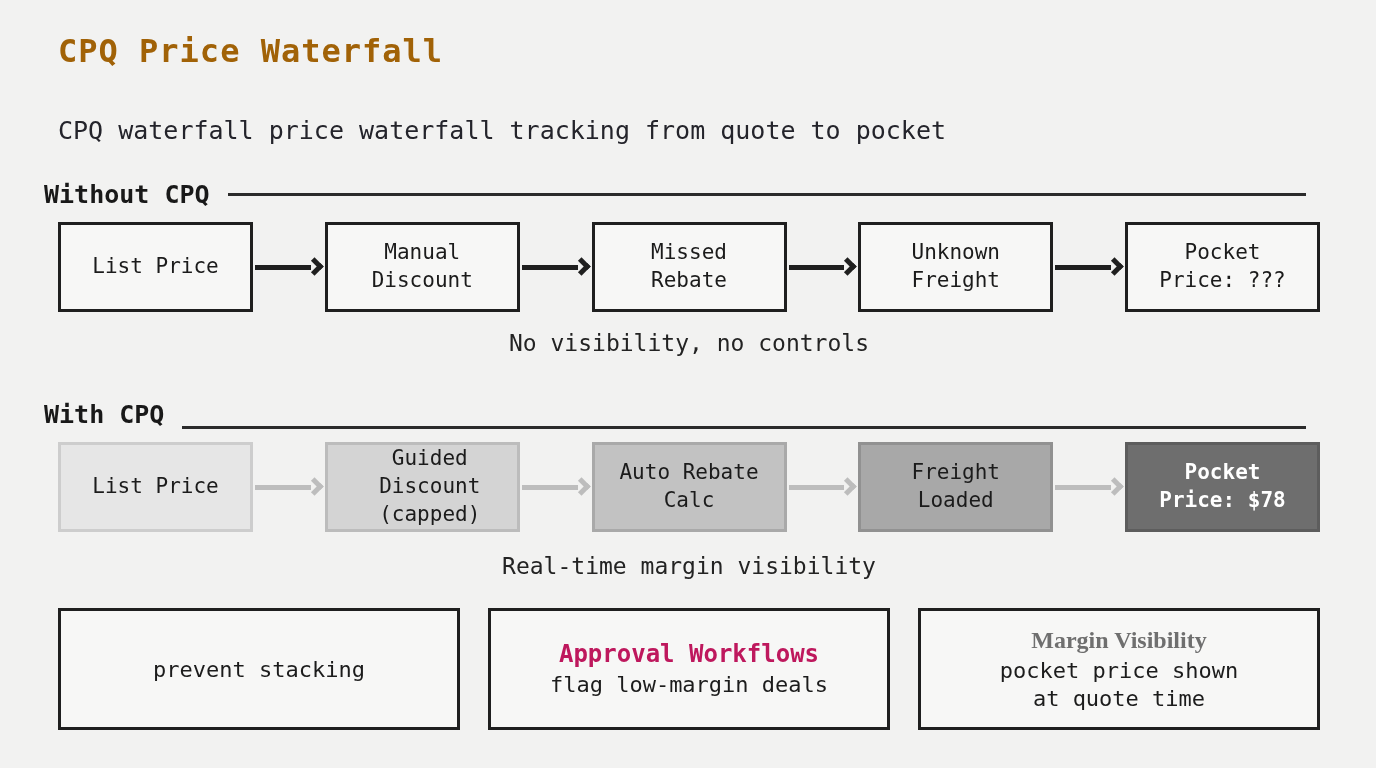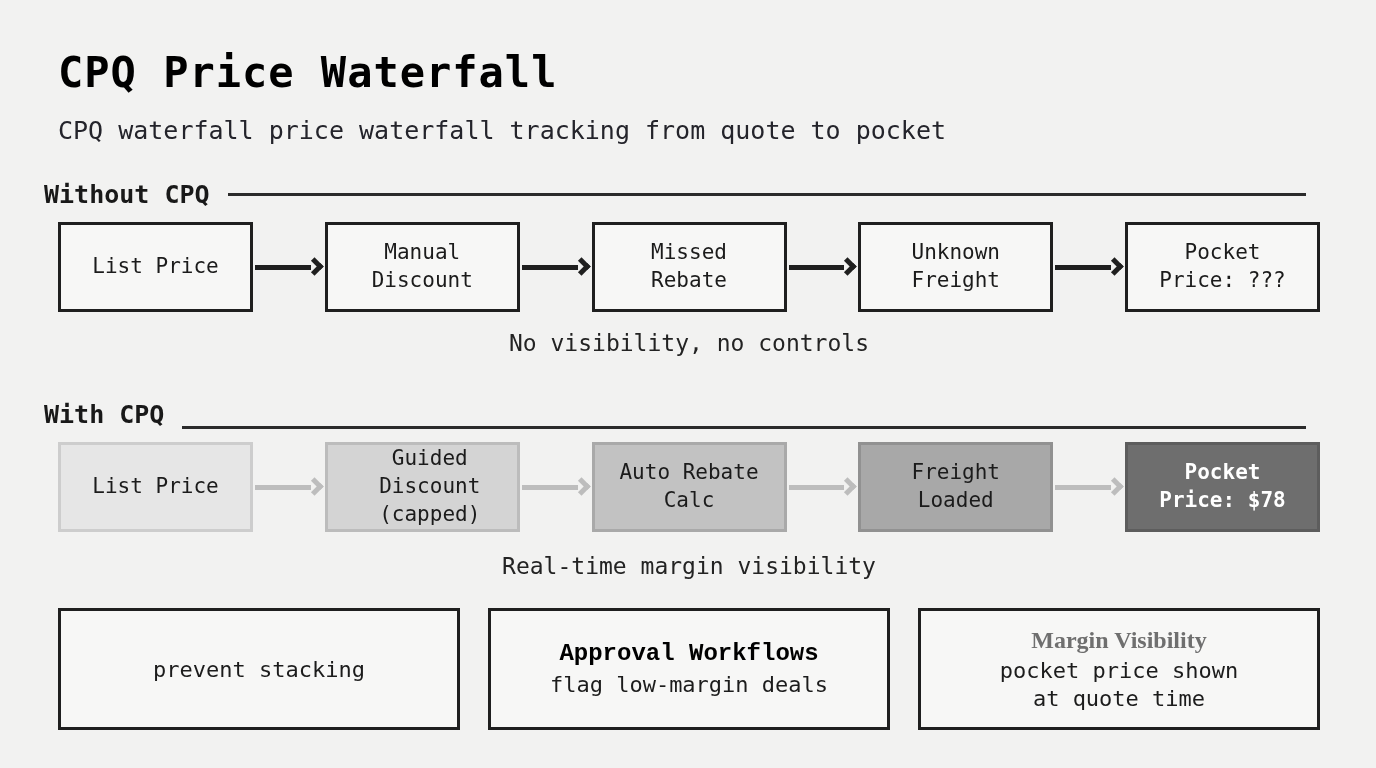--- a/index.html
+++ b/index.html
@@ -12,25 +12,25 @@
     color: #1c1c1c;
     overflow: hidden;
     position: relative;
   }
 
   .page { position: relative; width: 1376px; height: 768px; }
 
   
   .title {
     position: absolute;
-    left: 58px; top: 48px;
-    font-size: 42px;
+    left: 58px; top: 32px;
+    font-size: 32px;
     font-weight: bold;
     letter-spacing: 1px;
-    color: #000000;
+    color: #a16207;
     white-space: nowrap;
   }
   .subtitle {
     position: absolute;
     left: 58px; top: 116px;
     font-size: 25px;
     color: #24242b;
     white-space: nowrap;
   }
 
@@ -242,21 +242,21 @@
 Price: $78</div>
   </div>
 
   <div class="caption" id="caption-with">Real-time margin visibility</div>
 
   <div class="cards">
     <div class="card">
       <div class="card-body">prevent stacking</div>
     </div>
     <div class="card">
-      <div class="card-title" id="c1t" style="color: #000000; font-family: Liberation Mono, monospace;">Approval Workflows</div>
+      <div class="card-title" id="c1t" style="color: #be185d;">Approval Workflows</div>
       <div class="card-body">flag low-margin deals</div>
     </div>
     <div class="card">
       <div class="card-title" id="c2t" style="color: rgb(111, 111, 111); font-family: Liberation Serif, serif;">Margin Visibility</div>
       <div class="card-body">pocket price shown
 at quote time</div>
     </div>
   </div>
 
 </div>

